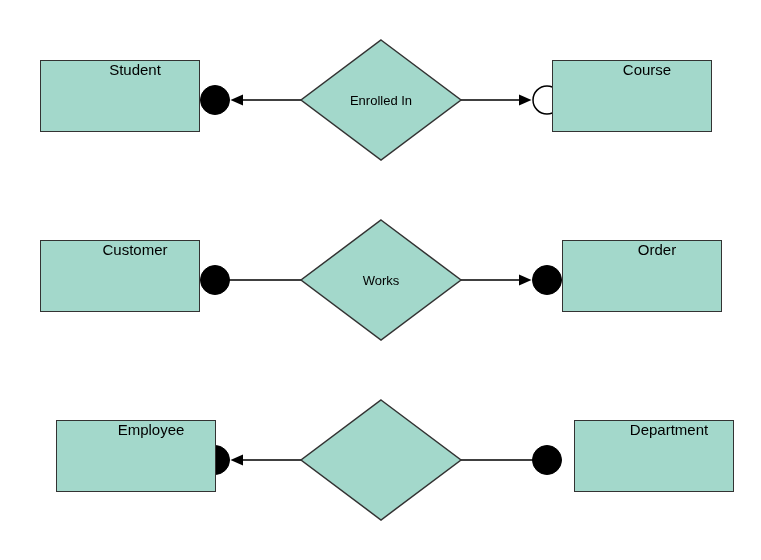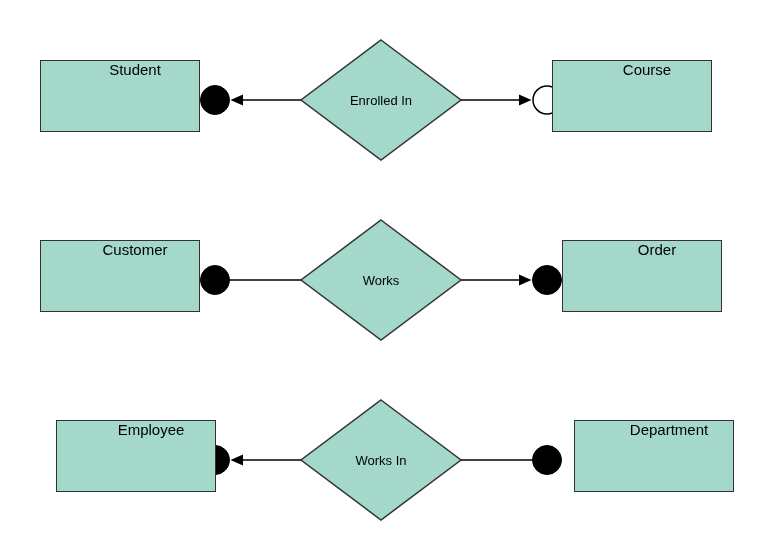--- a/index.html
+++ b/index.html
@@ -119,20 +119,17 @@
   <div class="diamond-label" style="left:301px; top:220px;">
     <span>Works</span>
   </div>
   <div class="entity" style="left:562px; top:240px;">
     <span>Order</span>
   </div>
 
   <div class="entity" style="left:40px; top:420px;margin-left:16px;">
     <span>Employee</span>
   </div>
-  <div class="diamond-label" style="left:301px; top:400px;">
-    <span>Works In</span>
-  </div>
   <div class="entity" style="left:562px; top:420px;margin-left:12px;">
     <span>Department</span>
   </div>
 
 </div>
 
 </body></html>

